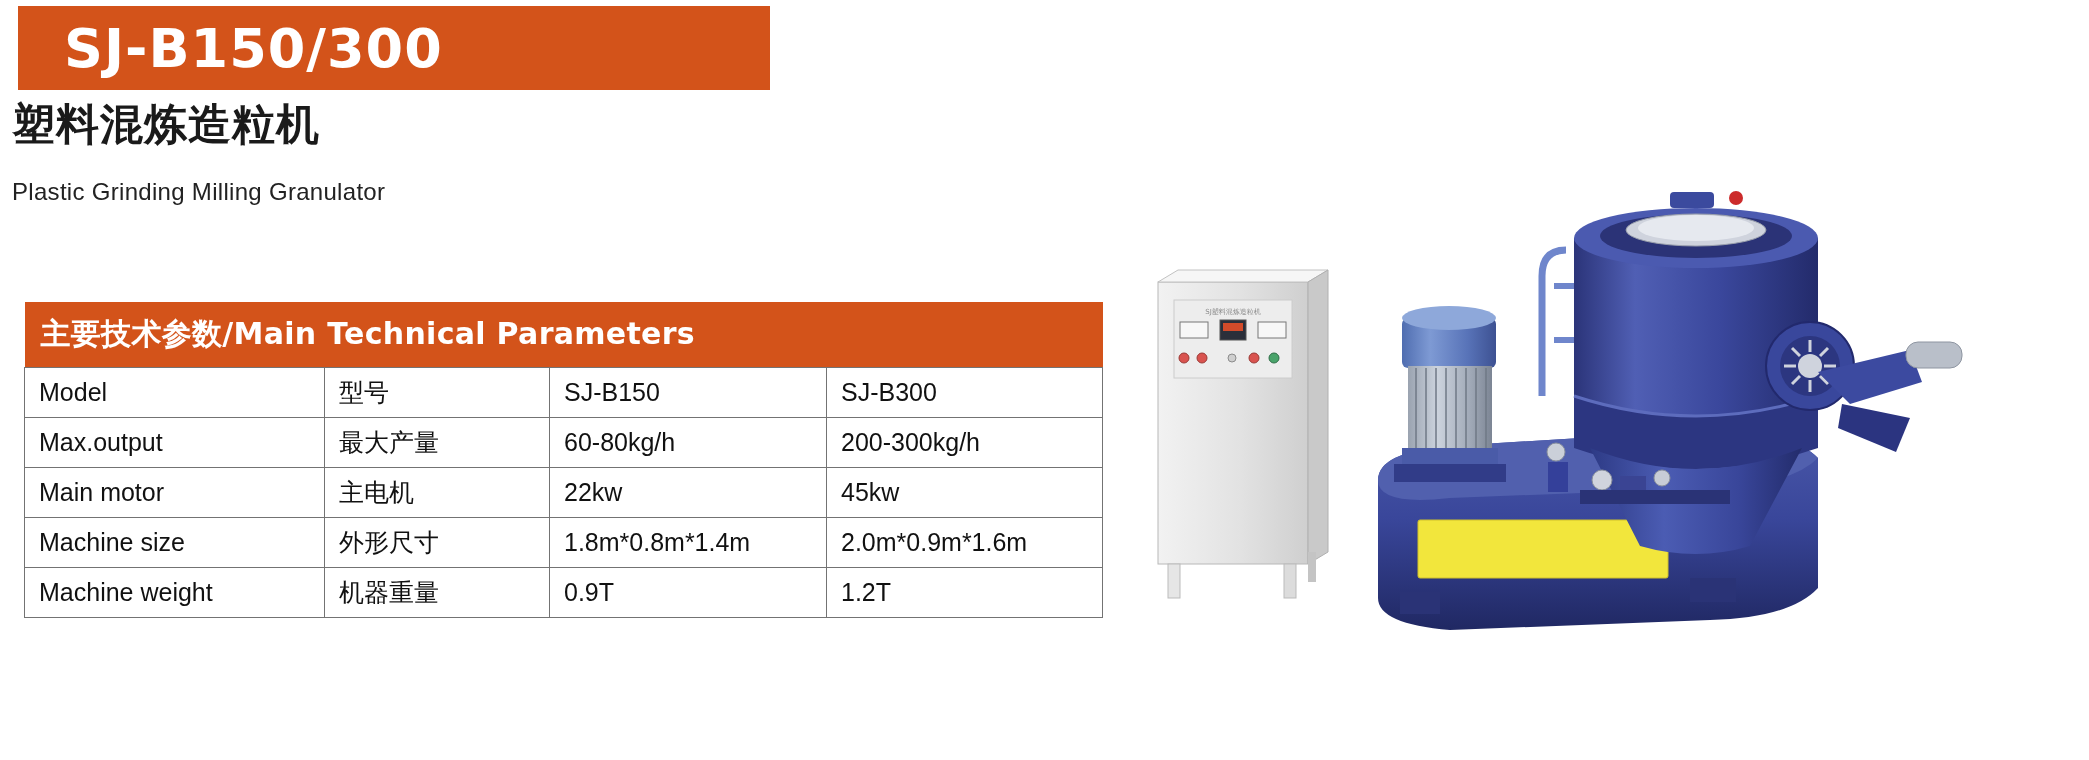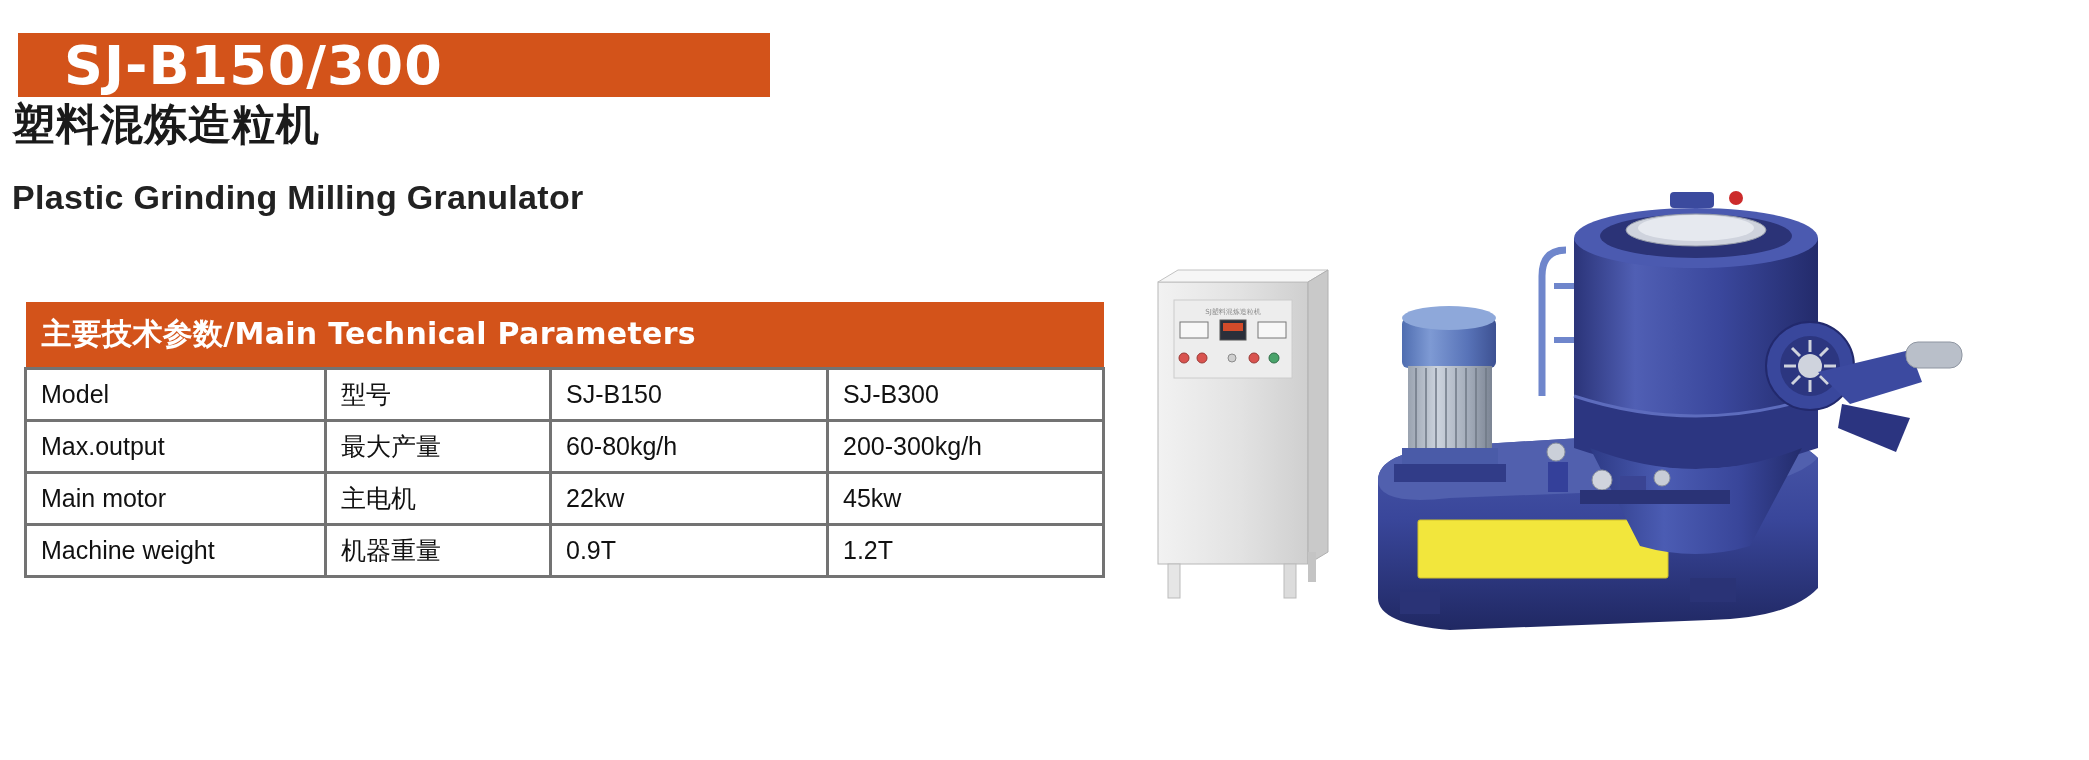--- a/index.html
+++ b/index.html
@@ -18,23 +18,22 @@
     position: absolute;
     inset: 0;
     background: #ffffff;
   }
   
   .model-banner {
     position: absolute;
     left: 18px;
     top: 6px;
     width: 752px;
-    height: 64px;
+    height: 84px;
     background: #d3531a;
-    margin-top: 27px;
   }
   .model-banner .model-text {
     position: absolute;
     left: 46px;
     top: 50%;
     transform: translateY(-50%);
     color: #ffffff;
     font-size: 54px;
     font-weight: bold;
     letter-spacing: 1px;
@@ -49,26 +48,25 @@
     font-weight: bold;
     color: #1a1a1a;
     letter-spacing: 1px;
     white-space: nowrap;
     font-family: Liberation Sans, sans-serif;
   }
   .title-en {
     position: absolute;
     left: 12px;
     top: 178px;
-    font-size: 34px;
+    font-size: 24px;
     color: #222222;
     letter-spacing: 0.3px;
     white-space: nowrap;
     font-family: "Liberation Sans", sans-serif;
-    font-weight: bold;
   }
   
   .spec-table {
     position: absolute;
     left: 24px;
     top: 302px;
     width: 1078px;
     border-collapse: collapse;
     table-layout: fixed;
   }
@@ -76,21 +74,21 @@
     background: #d3531a;
     color: #ffffff;
     font-size: 30px;
     font-weight: bold;
     padding: 12px 16px;
     border: none;
     letter-spacing: 0.3px;
     font-family: "DejaVu Sans", sans-serif;
   }
   .spec-table td {
-    border: 3px solid #737373;
+    border: 1px solid #737373;
     padding: 8px 14px;
     font-size: 25px;
     color: #111111;
     height: 30px;
     vertical-align: middle;
     font-family: "Liberation Sans", sans-serif;
     white-space: nowrap;
     overflow: hidden;
   }
   .spec-table td.cn {
@@ -143,20 +141,26 @@
         <td>Max.output</td>
         <td class="cn">最大产量</td>
         <td>60-80kg/h</td>
         <td>200-300kg/h</td>
       </tr>
       <tr>
         <td>Main motor</td>
         <td class="cn">主电机</td>
         <td>22kw</td>
         <td>45kw</td>
+      </tr>
+      <tr>
+        <td>Machine size</td>
+        <td class="cn">外形尺寸</td>
+        <td>1.8m*0.8m*1.4m</td>
+        <td>2.0m*0.9m*1.6m</td>
       </tr>
       <tr>
         <td>Machine weight</td>
         <td class="cn">机器重量</td>
         <td>0.9T</td>
         <td>1.2T</td>
       </tr>
     </tbody>
   </table>
 

